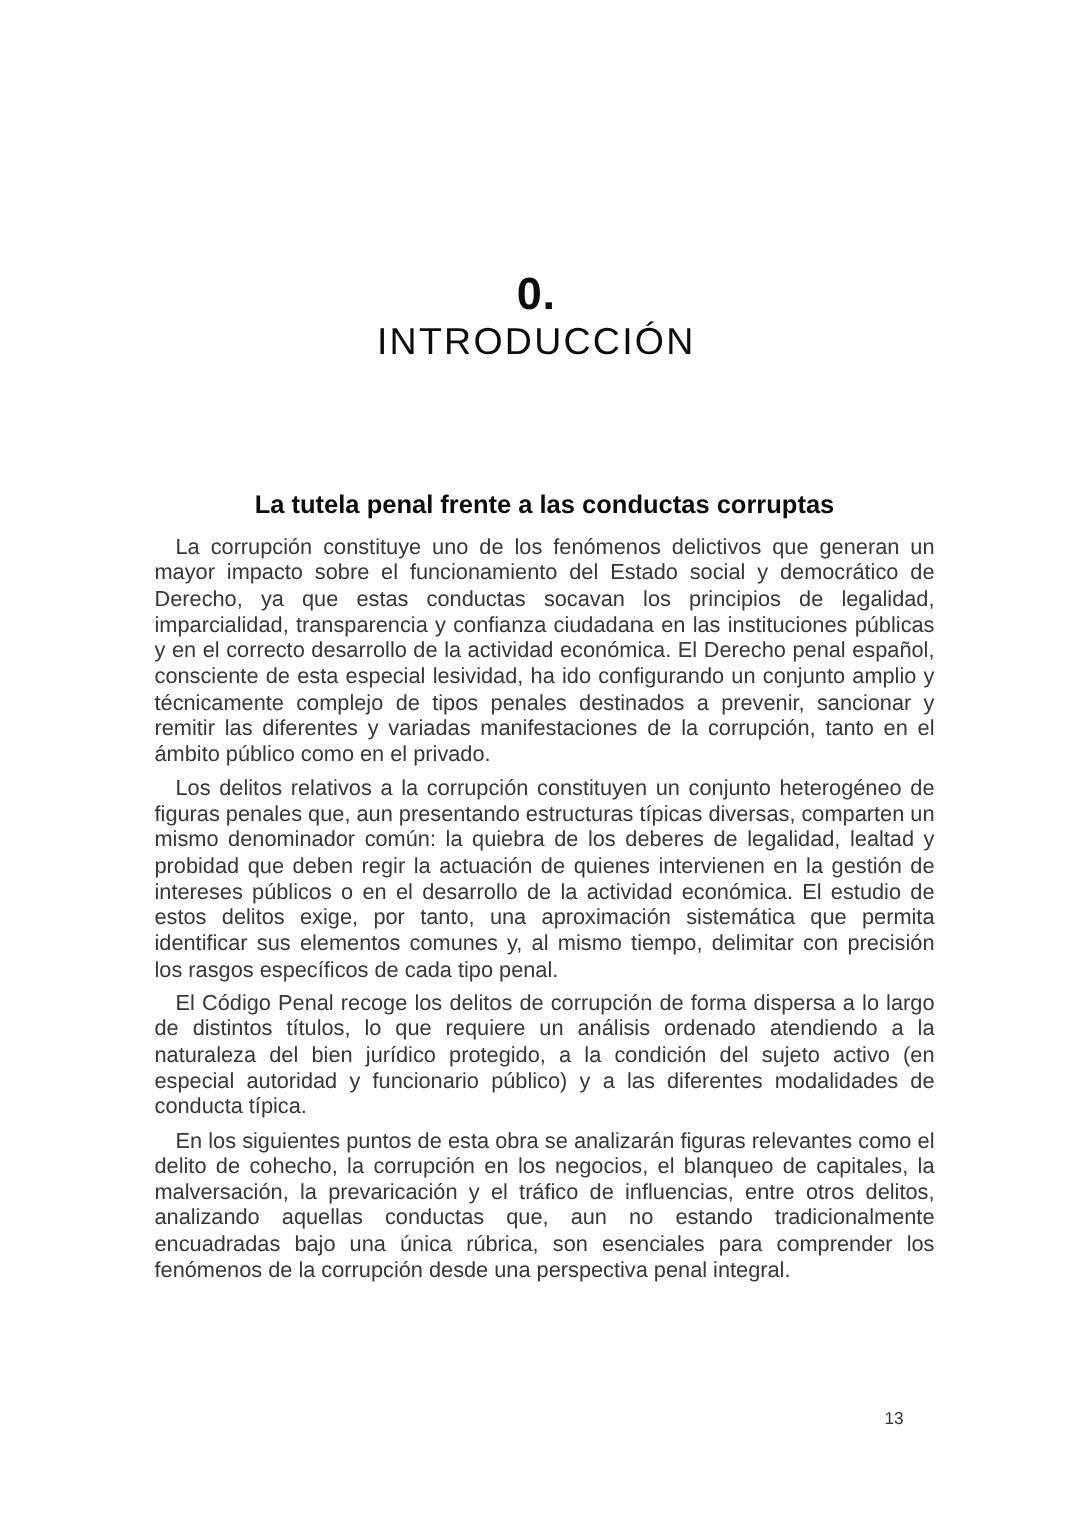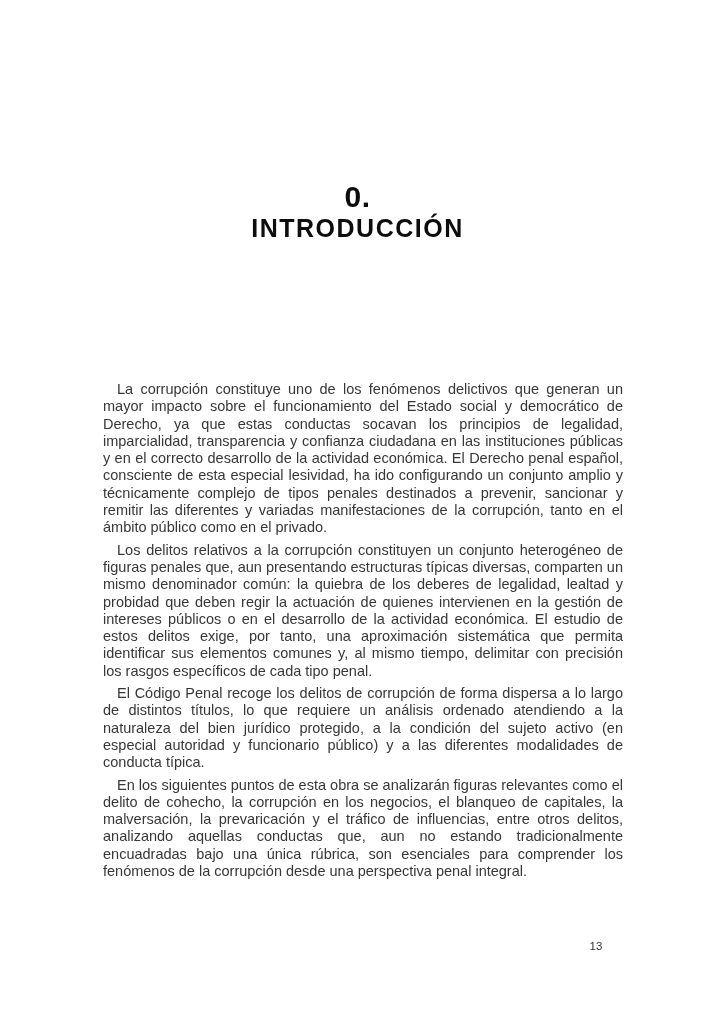--- a/index.html
+++ b/index.html
@@ -25,21 +25,21 @@
   }
   .chapter-number {
     font-size: 30px;
     line-height: 33px;
     font-weight: 800;
     letter-spacing: 0.5px;
   }
   .chapter-title {
     font-size: 25px;
     line-height: 30px;
-    font-weight: 700;
+    font-weight: 400;
     letter-spacing: 1.5px;
   }
   .section-heading {
     position: absolute;
     top: 326px;
     left: 103px;
     width: 520px;
     text-align: center;
     font-size: 17px;
     line-height: 21px;
@@ -48,21 +48,20 @@
   }
   .body-text {
     position: absolute;
     top: 357px;
     left: 103px;
     width: 520px;
     font-size: 14.5px;
     line-height: 17.3px;
     color: #373737;
     text-align: justify;
-    margin-top: 24px;
   }
   .body-text p {
     margin: 0;
     text-indent: 14px;
   }
   .body-text p + p {
     margin-top: 5px;
   }
   .page-number {
     position: absolute;
@@ -77,20 +76,21 @@
 </head>
 <body>
 
 <div class="page">
 
   <div class="chapter-head">
     <div class="chapter-number">0.</div>
     <div class="chapter-title">INTRODUCCIÓN</div>
   </div>
 
+  <div class="section-heading">La tutela penal frente a las conductas corruptas</div>
 
   <div class="body-text">
     <p>La corrupción constituye uno de los fenómenos delictivos que generan un mayor impacto sobre el funcionamiento del Estado social y democrático de Derecho, ya que estas conductas socavan los principios de legalidad, imparcialidad, transparencia y confianza ciudadana en las instituciones públicas y en el correcto desarrollo de la actividad económica. El Derecho penal español, consciente de esta especial lesividad, ha ido configurando un conjunto amplio y técnicamente complejo de tipos penales destinados a prevenir, sancionar y remitir las diferentes y variadas manifestaciones de la corrupción, tanto en el ámbito público como en el privado.</p>
     <p>Los delitos relativos a la corrupción constituyen un conjunto heterogéneo de figuras penales que, aun presentando estructuras típicas diversas, comparten un mismo denominador común: la quiebra de los deberes de legalidad, lealtad y probidad que deben regir la actuación de quienes intervienen en la gestión de intereses públicos o en el desarrollo de la actividad económica. El estudio de estos delitos exige, por tanto, una aproximación sistemática que permita identificar sus elementos comunes y, al mismo tiempo, delimitar con precisión los rasgos específicos de cada tipo penal.</p>
     <p>El Código Penal recoge los delitos de corrupción de forma dispersa a lo largo de distintos títulos, lo que requiere un análisis ordenado atendiendo a la naturaleza del bien jurídico protegido, a la condición del sujeto activo (en especial autoridad y funcionario público) y a las diferentes modalidades de conducta típica.</p>
     <p>En los siguientes puntos de esta obra se analizarán figuras relevantes como el delito de cohecho, la corrupción en los negocios, el blanqueo de capitales, la malversación, la prevaricación y el tráfico de influencias, entre otros delitos, analizando aquellas conductas que, aun no estando tradicionalmente encuadradas bajo una única rúbrica, son esenciales para comprender los fenómenos de la corrupción desde una perspectiva penal integral.</p>
   </div>
 
   <div class="page-number">13</div>
 

